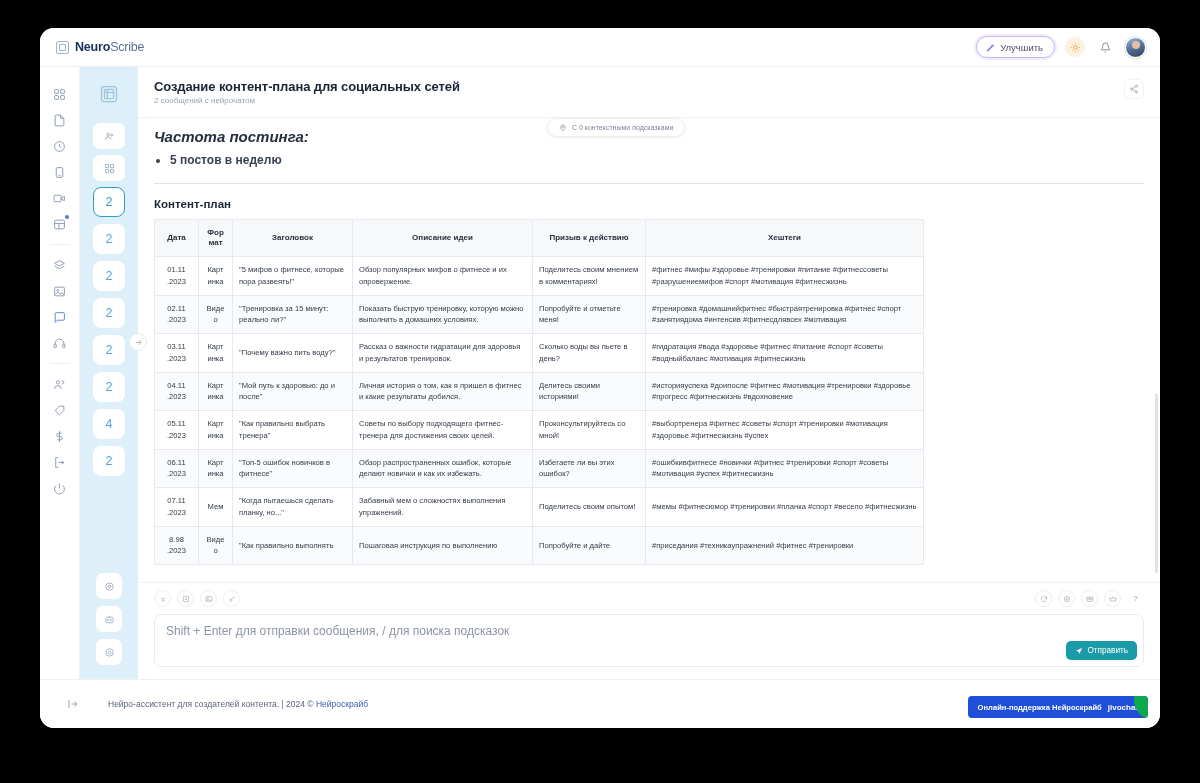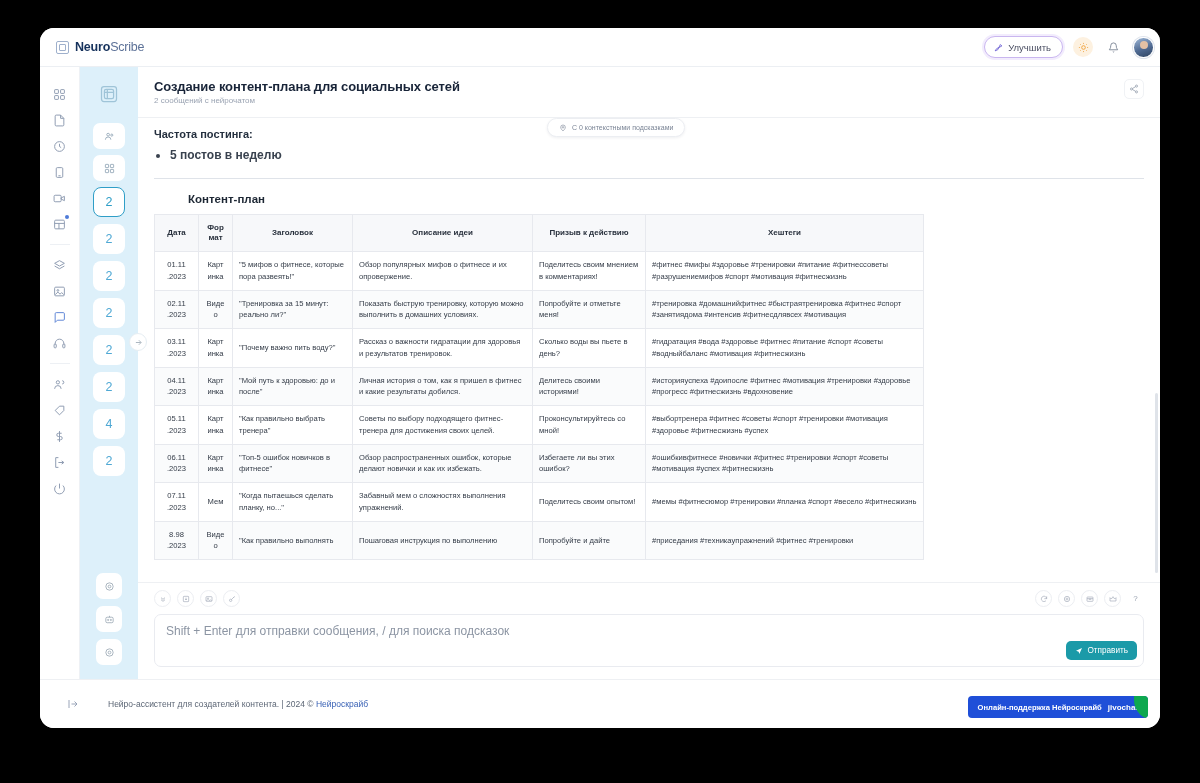--- a/index.html
+++ b/index.html
@@ -16,21 +16,21 @@
     border-radius:14px;
     overflow:hidden;
     box-shadow:0 10px 40px rgba(0,0,0,.5);
     display:flex; flex-direction:column;
   }
   
   .topbar {
     height:39px; flex:0 0 39px;
     background:#fff;
     display:flex; align-items:center;
-    padding:0 6px 0 16px;
+    padding:0 14px 0 16px;
     border-bottom:1px solid #eceff3;
   }
   .brand { display:flex; align-items:center; gap:6px; }
   .brand-mark {
     width:13px; height:13px; border:1.4px solid #9fb0cc; border-radius:2px;
     position:relative;
   }
   .brand-mark:after{
     content:""; position:absolute; left:2px; top:2px; right:2px; bottom:2px;
     border:1.2px solid #9fb0cc; border-radius:1px;
@@ -132,33 +132,33 @@
   .doc-sub{font-size:8px;color:#9aa3b2;margin-top:2px}
   .share-btn{
     margin-left:auto;width:20px;height:20px;border-radius:5px;
     display:flex;align-items:center;justify-content:center;color:#8d97a6;
     border:1px solid #f0f2f5;
   }
   .share-btn svg{width:10px;height:10px}
   .scrollarea{
     flex:1; overflow:hidden; position:relative; padding:10px 16px 0 16px;
   }
-  .freq-title{font-size:11px;font-weight:700;color:#25303f;}
+  .freq-title{font-size:15px;font-weight:700;color:#25303f;font-style:italic;}
   .freq-list{margin:8px 0 0 16px;}
   .freq-list li{font-size:12px;color:#39424f;list-style:disc;font-weight:bold;}
   .ctx-pill{
     position:absolute; left:409px; top:0px;
     display:flex;align-items:center;gap:5px;
     height:19px;padding:0 11px;border-radius:10px;background:#fff;
     border:1px solid #eceef2;box-shadow:0 1px 3px rgba(20,30,50,.07);
     font-size:7px;color:#7b8596;white-space:nowrap;
   }
   .ctx-pill svg{width:8px;height:8px}
   .hr{height:1px;background:#dfe3e9;margin:16px 0 14px 0;}
-  .sec-title{font-size:11.5px;font-weight:700;color:#1d2734;margin-bottom:9px;margin-left:34px;}
+  .sec-title{font-size:11.5px;font-weight:700;color:#1d2734;margin-bottom:9px;}
   table{border-collapse:collapse;width:769px;table-layout:fixed;}
   th{
     background:#f7f8fa;border:1px solid #e7e9ee;
     font-size:8px;font-weight:700;color:#29313d;
     padding:8px 4px;text-align:center;line-height:1.25;
   }
   td{
     border:1px solid #e7e9ee;font-size:7.6px;color:#333b47;
     padding:7px 6px;vertical-align:middle;line-height:1.55;
   }

